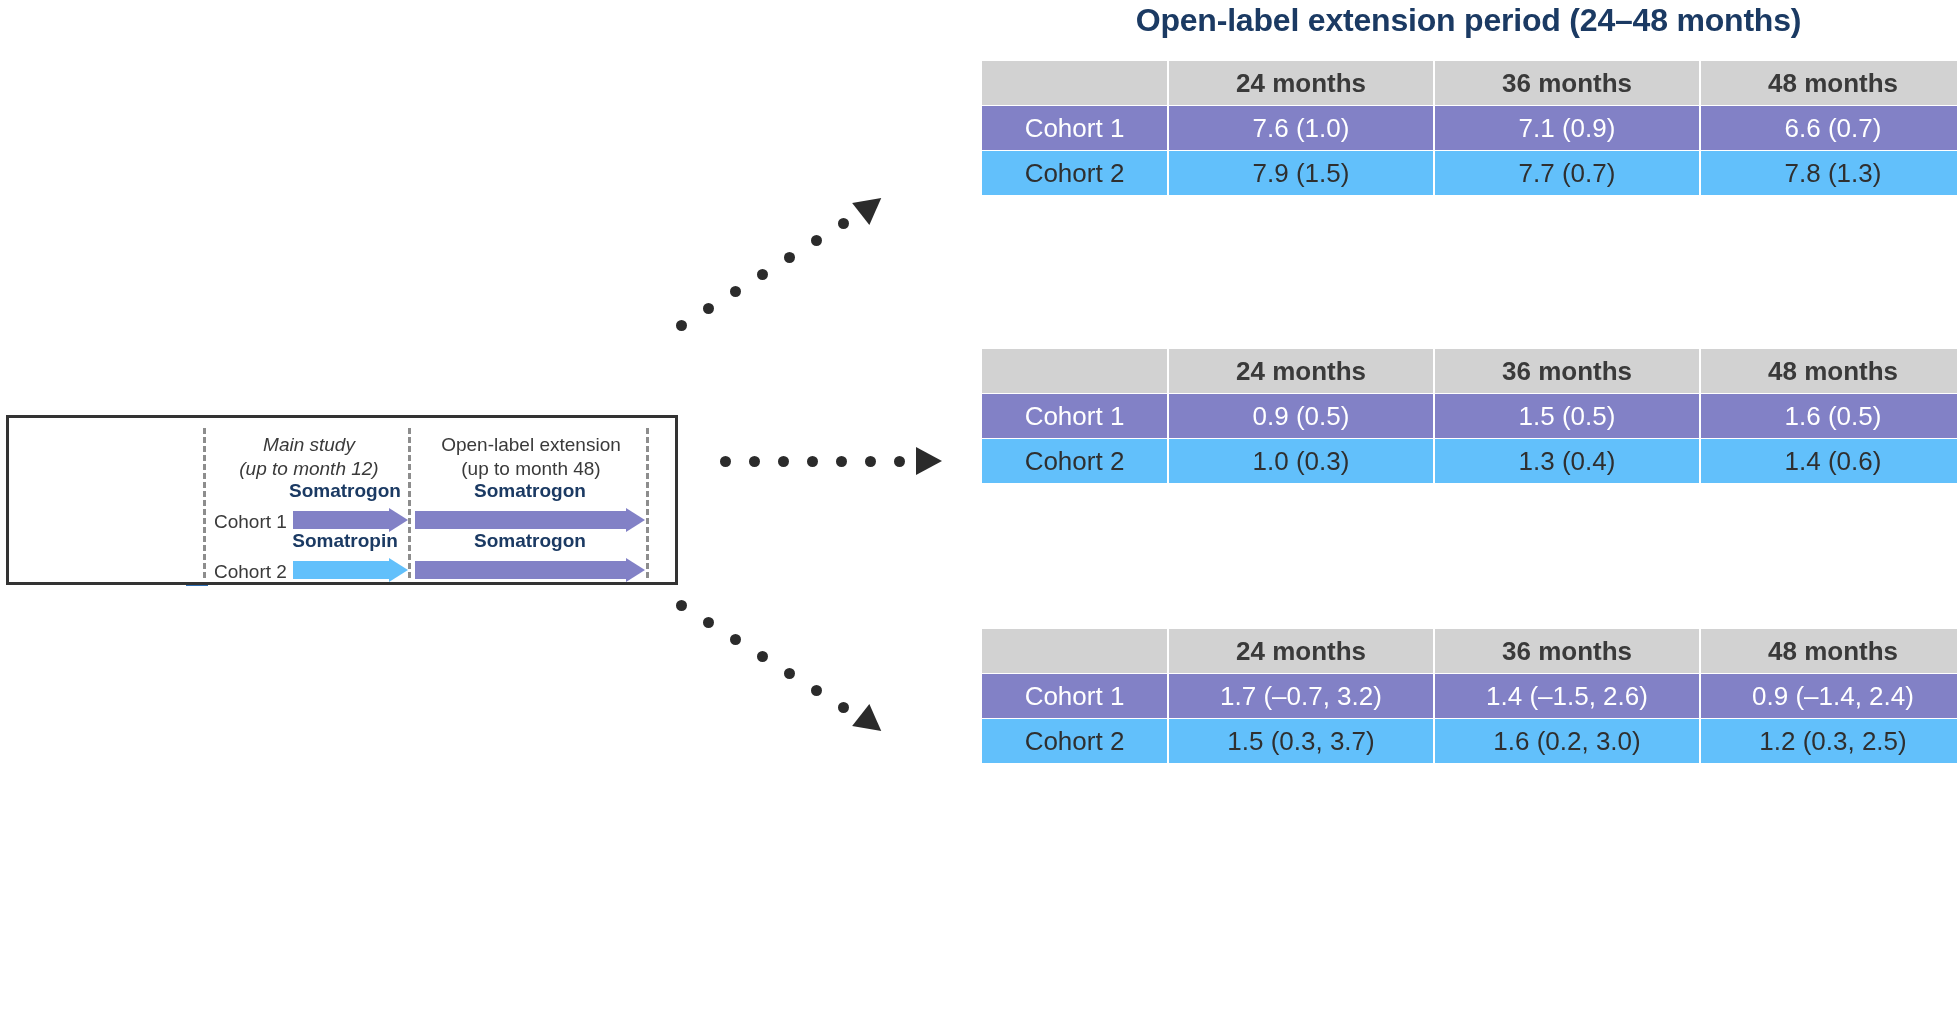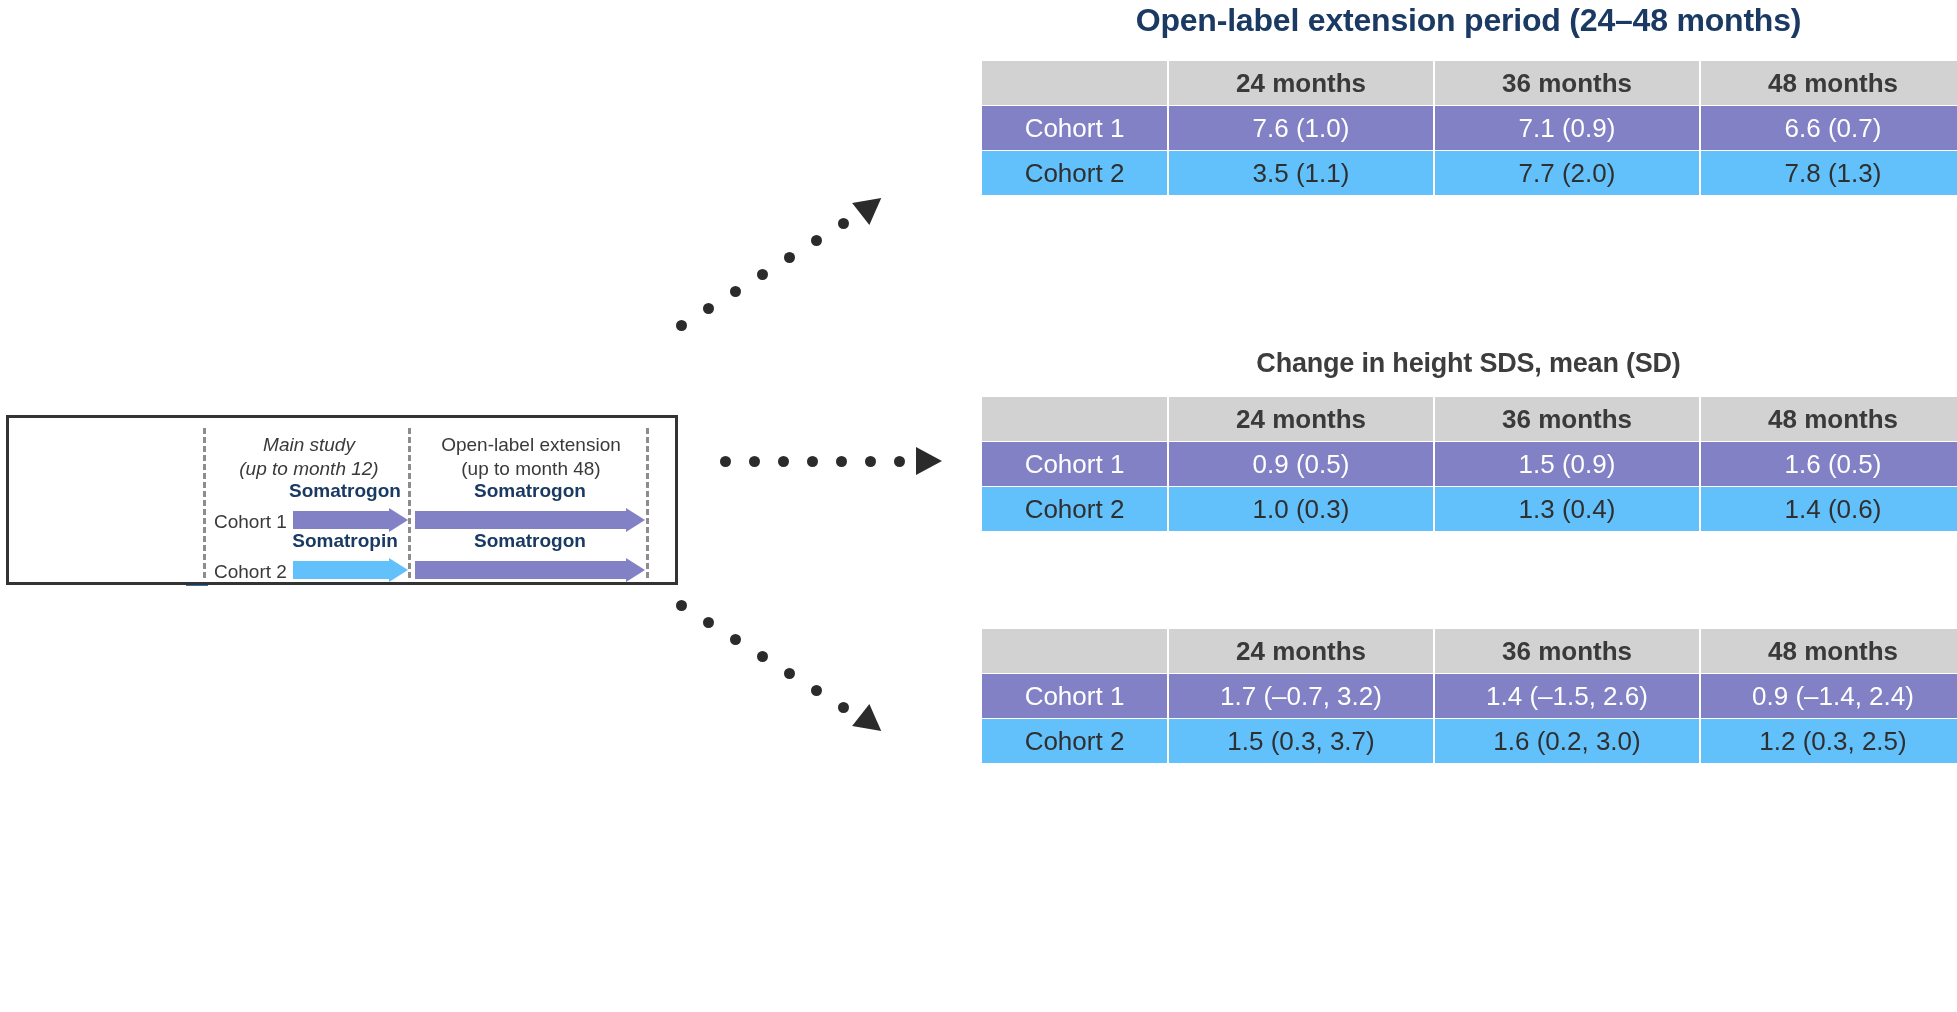--- a/index.html
+++ b/index.html
@@ -231,50 +231,49 @@
       </thead>
       <tbody>
         <tr class="c1">
           <td class="rowlabel">Cohort 1</td>
           <td>7.6 (1.0)</td>
           <td>7.1 (0.9)</td>
           <td>6.6 (0.7)</td>
         </tr>
         <tr class="c2">
           <td class="rowlabel">Cohort 2</td>
-          <td>3.5 (1.1)</td>
-          <td>7.7 (2.0)</td>
+          <td>7.9 (1.5)</td>
+          <td>7.7 (0.7)</td>
           <td>7.8 (1.3)</td>
         </tr>
       </tbody>
     </table>
   </div>
 
   <div class="table-block" id="block-2" style="top:348px;">
-    <div class="table-title">Change in height SDS, mean (SD)</div>
     <table class="data">
       <colgroup>
           <col class="lbl">
           <col class="val">
           <col class="val">
           <col class="val">
         </colgroup>
       <thead>
         <tr>
           <th class="corner"></th>
           <th>24 months</th>
           <th>36 months</th>
           <th>48 months</th>
         </tr>
       </thead>
       <tbody>
         <tr class="c1">
           <td class="rowlabel">Cohort 1</td>
           <td>0.9 (0.5)</td>
-          <td>1.5 (0.9)</td>
+          <td>1.5 (0.5)</td>
           <td>1.6 (0.5)</td>
         </tr>
         <tr class="c2">
           <td class="rowlabel">Cohort 2</td>
           <td>1.0 (0.3)</td>
           <td>1.3 (0.4)</td>
           <td>1.4 (0.6)</td>
         </tr>
       </tbody>
     </table>

